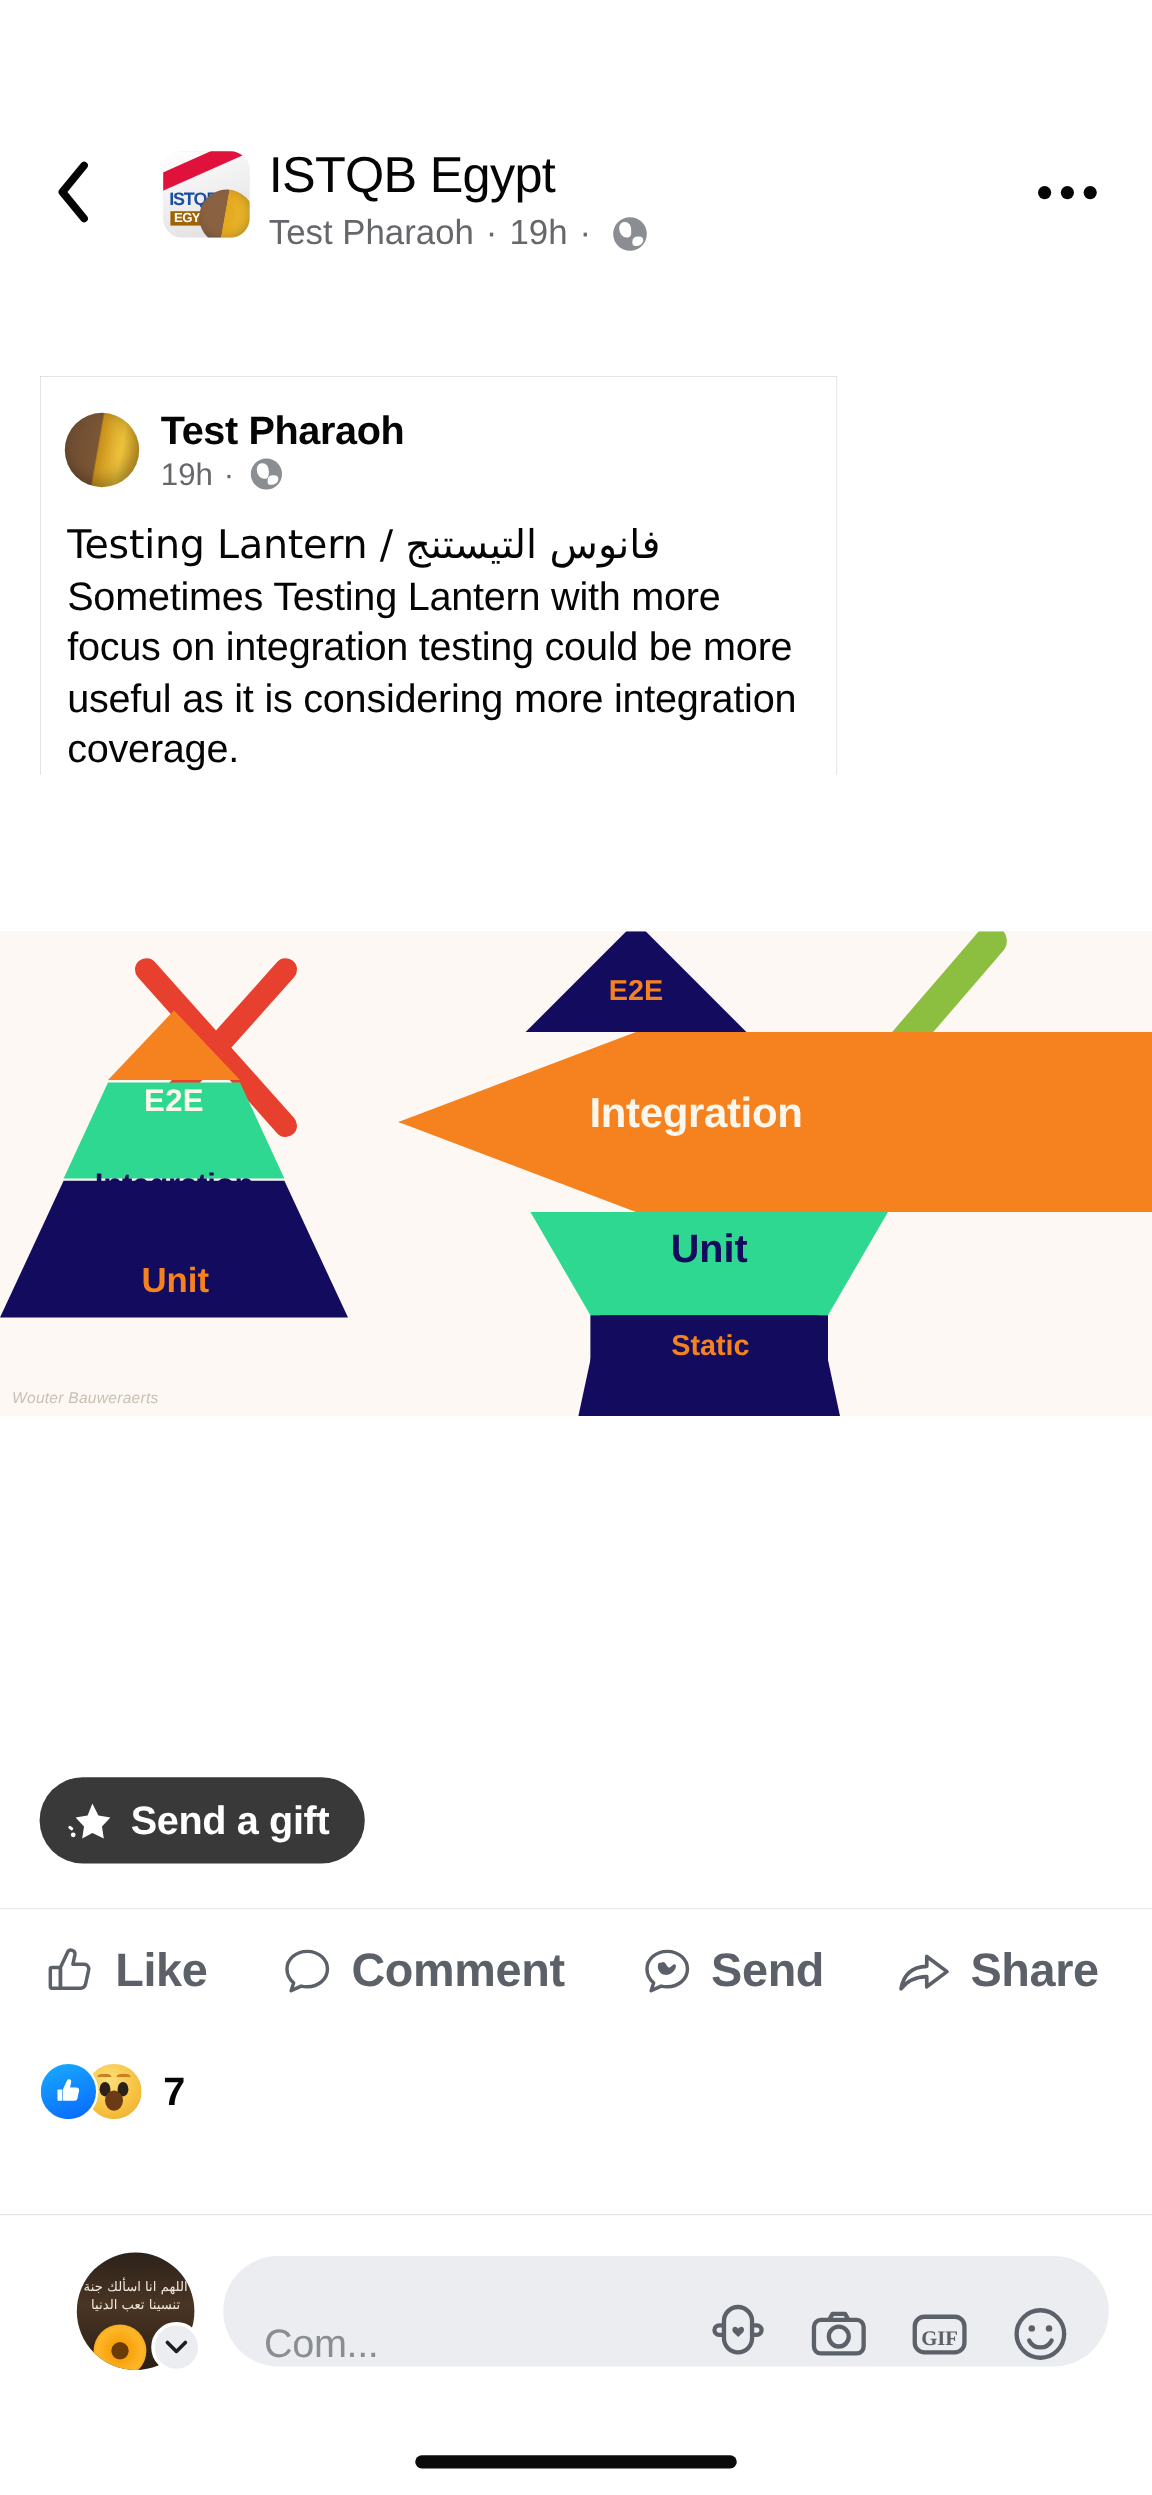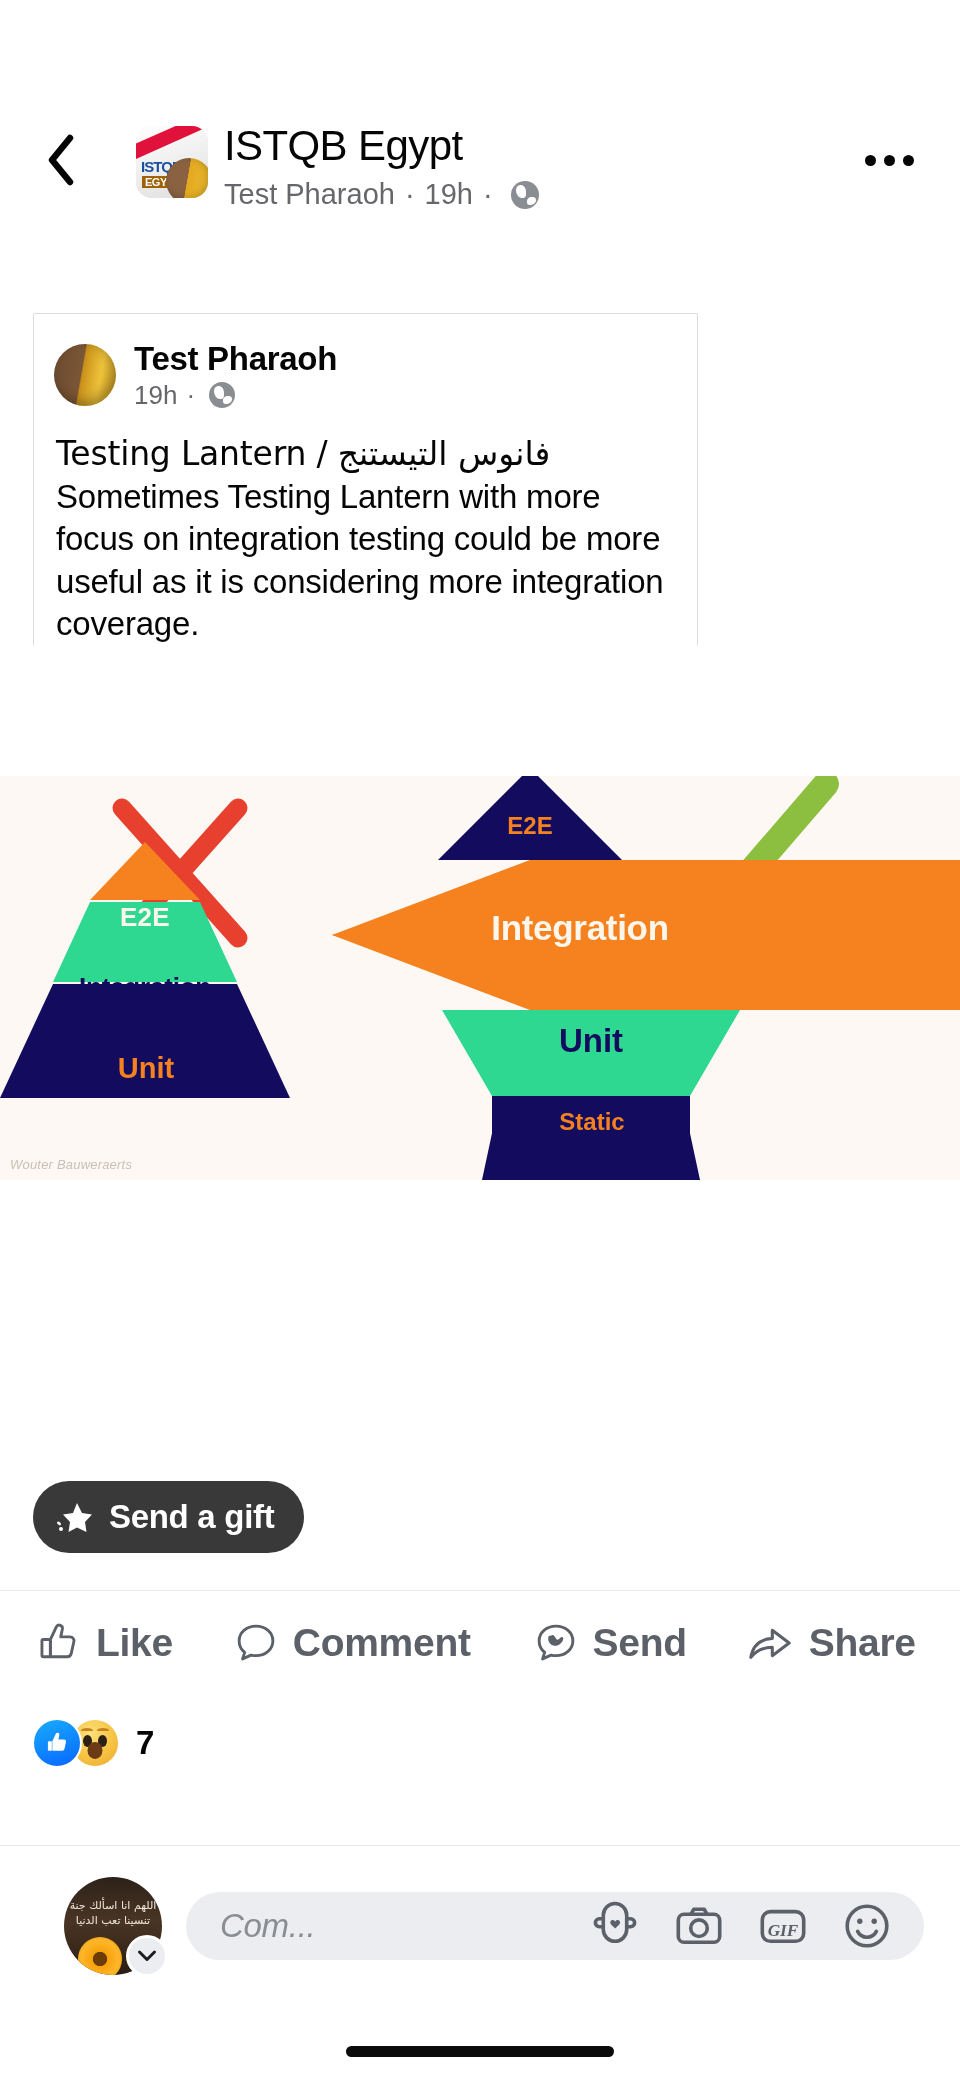--- a/index.html
+++ b/index.html
@@ -339,25 +339,25 @@
     position:absolute; right:-6px; bottom:-2px;
     width:42px; height:42px; border-radius:50%;
     background:#ebedf0;
     display:flex;align-items:center;justify-content:center;
     border: 3px solid #fff;
     cursor:pointer;
   }
   .cmp-field {
     margin-left: 24px;
     flex: 1 1 auto;
-    height: 68px;
+    height: 92px;
     margin-right: 36px;
     background:#ebedf0;
     border-radius: 46px;
-    display:flex; align-items:center;font-style:italic;
+    display:flex; align-items:flex-end;
   }
   .cmp-placeholder {
     margin-left: 34px;
     font-size: 33px;
     color:#8a8d91;
     flex: 1 1 auto;
     letter-spacing:-0.3px;
   }
   .cmp-icons { display:flex; align-items:center; gap: 30px; margin-right: 30px;}
   .cmp-icons .ic { cursor:pointer; display:flex; }

